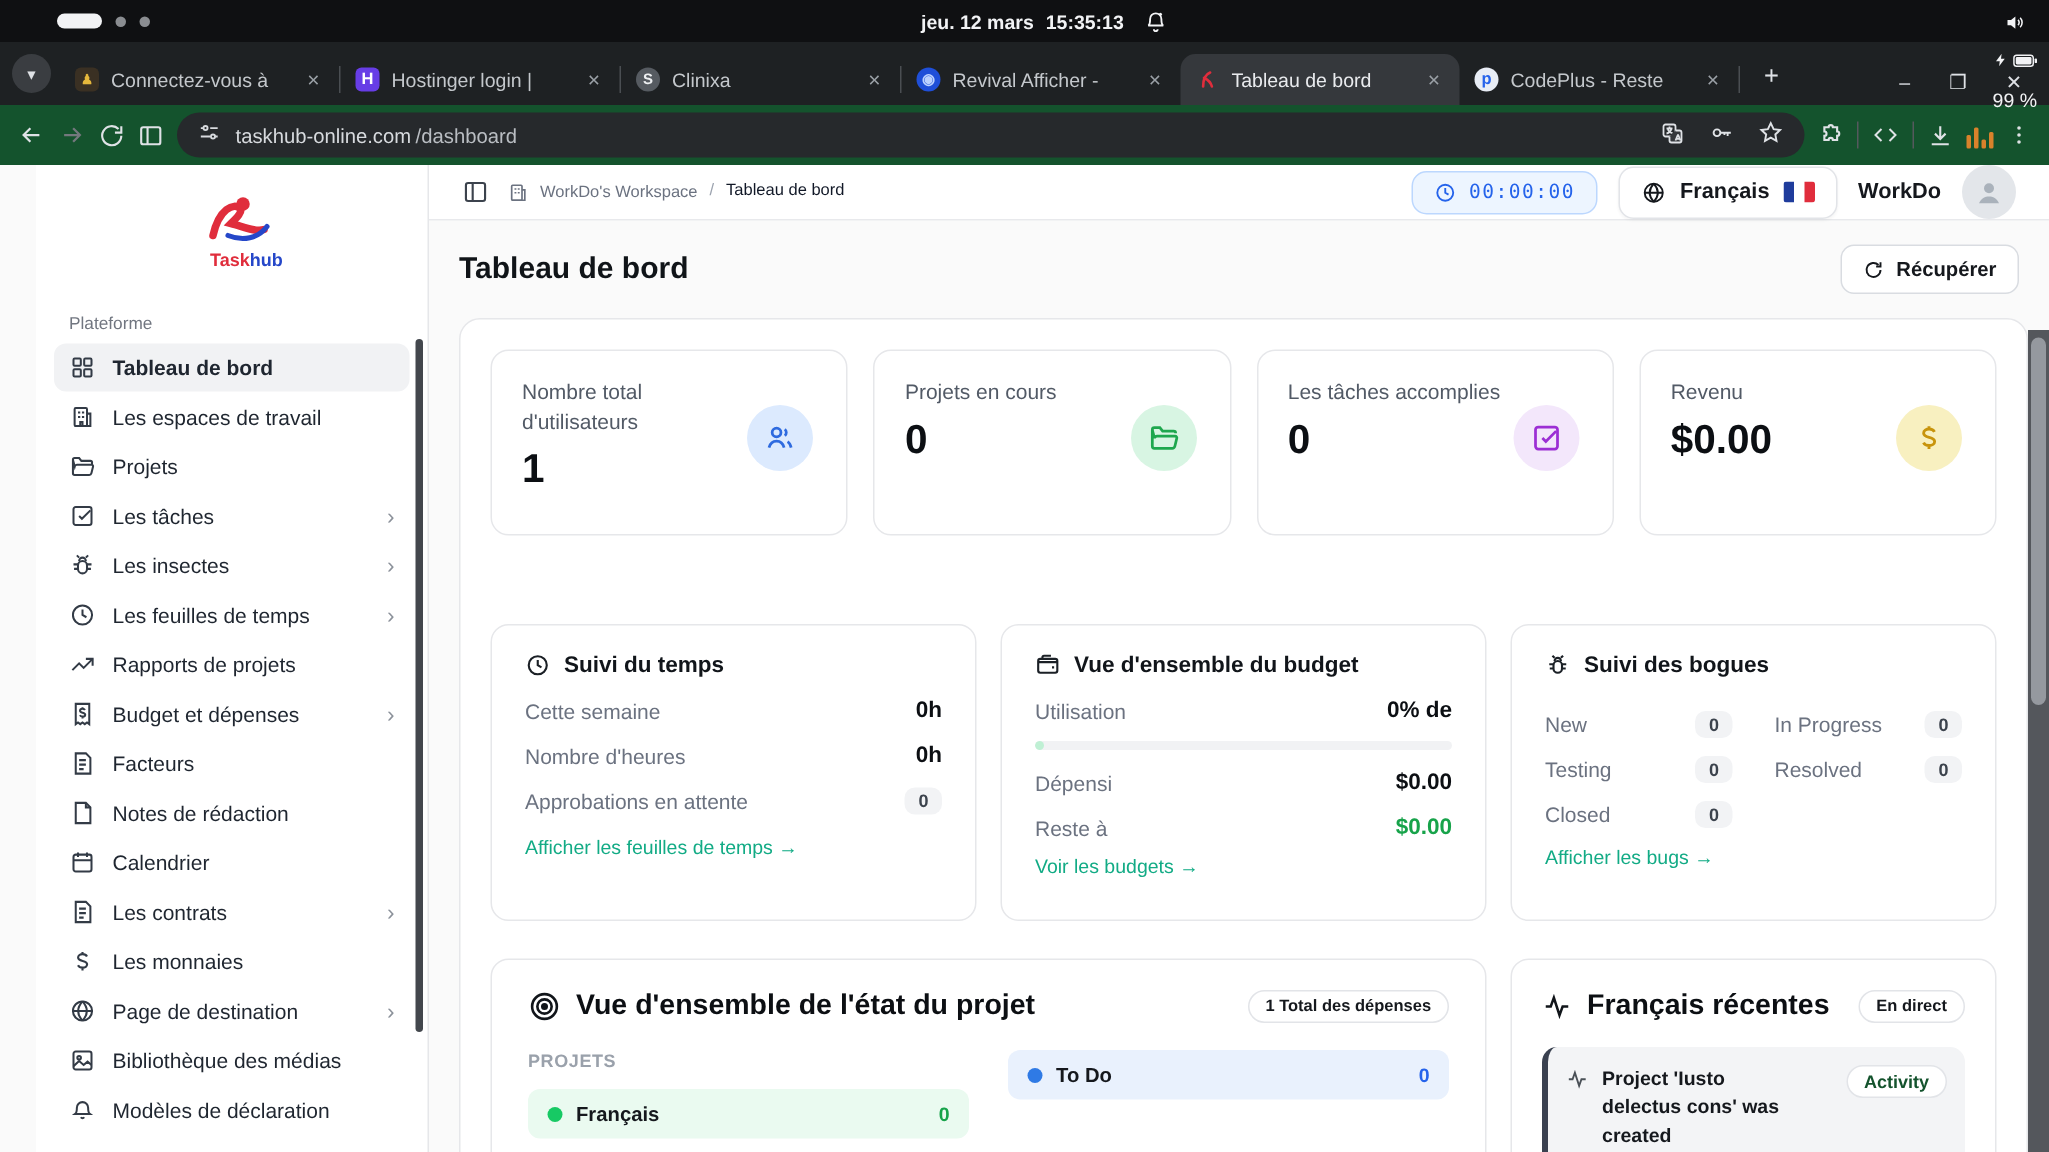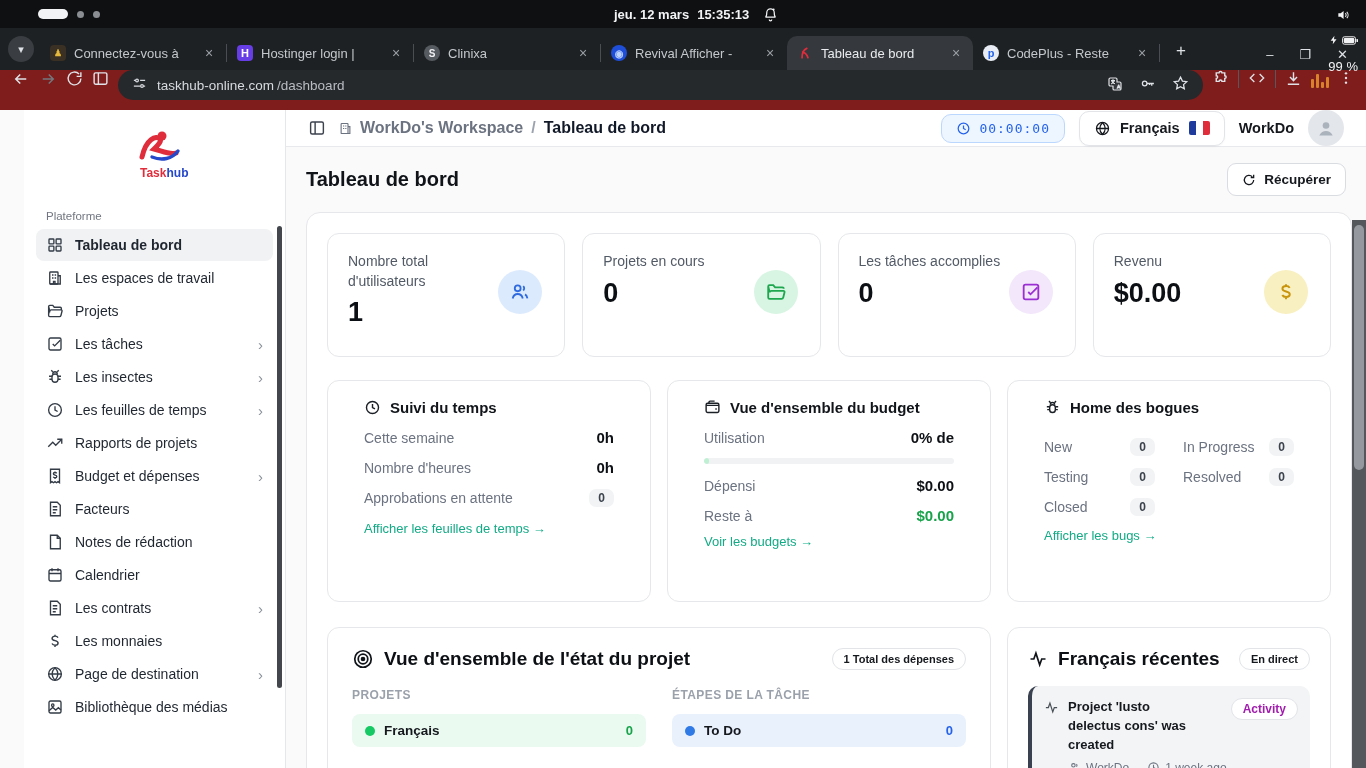--- a/index.html
+++ b/index.html
@@ -35,21 +35,21 @@
   .fav { width:16px; height:16px; border-radius:4px; flex:none; display:flex; align-items:center;
     justify-content:center; font-size:11px; font-weight:700; }
   .f-login { background:#3a3023; color:#e6b83c; font-size:9px; }
   .f-host { background:#673de6; color:#fff; border-radius:4px; font-size:11px; }
   .f-globe { background:#565b61; color:#eef0f2; border-radius:50%; font-size:10px; }
   .f-rev { background:#1f4fd8; color:#bcd2ff; border-radius:50%; font-size:10px; }
   .f-task { color:#e02d3c; font-size:13px; font-weight:800; }
   .f-code { background:#e8edf5; color:#2563eb; border-radius:50%; font-size:11px; }
 
   
-  .toolbar { height:40px; background:#7f1d1d; display:flex; align-items:flex-start; gap:9px; padding:0 12px; }
+  .toolbar { height:40px; background:#14532d; display:flex; align-items:center; gap:9px; padding:0 12px; }
   .nav-ic { color:#dfe2e6; display:flex; align-items:center; }
   .nav-ic.dim { color:#73787d; }
   .urlpill { flex:1; height:30px; background:#26292c; border-radius:15px; display:flex; align-items:center;
     gap:10px; padding:0 14px; color:#d7dade; font-size:13.5px; }
   .urlpill .path { color:#b9bdc2; }
   .pill-right { margin-left:auto; display:flex; align-items:center; gap:16px; color:#dfe2e6; }
   .tooldivider { width:1px; height:18px; background:#55595d; }
   .ext-mela { width:18px; height:18px; display:flex; align-items:flex-end; gap:1.5px; }
   .ext-mela i { display:block; width:3.5px; background:#d9822b; border-radius:1px; }
 
@@ -67,21 +67,21 @@
   .side-item .chev { margin-left:auto; color:#8b919a; font-size:15px; }
   .side-item .chev::before { content:"›"; }
   .side-scroll { position:absolute; right:3px; top:116px; width:5px; height:462px; background:#43474d;
     border-radius:3px; }
 
   
   .main { flex:1; display:flex; flex-direction:column; min-width:0; }
   .mainhead { height:67px; background:#fff; border-bottom:1px solid #e8e9ec; display:flex;
     align-items:center; padding:0 22px; gap:12px; }
   .crumb-ic { color:#3c434d; display:flex; }
-  .crumb { display:flex; align-items:flex-end; gap:8px; font-size:16px;font-weight:bold; }
+  .crumb { display:flex; align-items:flex-start; gap:8px; font-size:11px; }
   .crumb .ws { color:#6b7280; display:flex; align-items:center; gap:7px; }
   .crumb .sep { color:#9ca3af; }
   .crumb .cur { color:#111827; }
   .head-right { margin-left:auto; display:flex; align-items:center; gap:14px; }
   .timerpill { display:flex; align-items:center; gap:8px; background:#edf5ff; border:1px solid #bcd7fe;
     border-radius:10px; padding:6px 14px; color:#2563eb; }
   .timerpill .t { font-family:"DejaVu Sans Mono", monospace; font-size:13px; letter-spacing:1px; }
   .langbtn { display:flex; align-items:center; gap:9px; background:#fff; border:1px solid #e2e4e8;
     border-radius:10px; padding:8px 14px; font-size:14.5px; font-weight:600; color:#15181d;
     box-shadow:0 1px 2px rgba(0,0,0,.04); }
@@ -104,21 +104,21 @@
   .statlabel { font-size:14px; color:#525a66; line-height:1.4; width:150px; }
   .statvalue { font-size:27px; font-weight:800; color:#0c0f13; margin-top:6px; }
   .staticon { position:absolute; right:22px; top:36px; width:44px; height:44px; border-radius:50%;
     display:flex; align-items:center; justify-content:center; }
   .ib { background:#dceafe; color:#2f6bdf; }
   .ig { background:#d8f5e3; color:#1ea74e; }
   .ip { background:#f3e7fb; color:#9c2fd4; }
   .iy { background:#f8f0c0; color:#c8940c; }
 
   .midgrid { display:grid; grid-template-columns:1fr 1fr 1fr; gap:16px; margin-top:23px; }
-  .card { border:1px solid #e6e7ea; border-radius:12px; padding:18px 36px; height:222px; position:relative; }
+  .card { border:1px solid #e6e7ea; border-radius:12px; padding:18px 22px; height:198px; position:relative;margin-top:36px; }
   .cardhead { display:flex; align-items:center; gap:9px; font-size:15px; font-weight:800; color:#11151a;
     margin-bottom:10px; }
   .cardhead .ic { color:#1b2026; }
   .krow { display:flex; align-items:center; justify-content:space-between; margin-top:13px; }
   .klabel { font-size:14px; color:#6b7280; }
   .kval { font-size:15px; font-weight:800; color:#0c0f13; }
   .kval.green { color:#17a34a; }
   .badge { background:#f2f3f5; border-radius:7px; padding:2px 9px; font-size:12px; font-weight:700;
     color:#3c434d; }
   .cardlink { display:inline-block; margin-top:14px; font-size:13px; color:#12ab85; text-decoration:none; }
@@ -140,21 +140,21 @@
   .statusrow .cnt { margin-left:auto; font-weight:700; font-size:13px; }
   .row-green { background:#eafaf0; } .row-green .dot{background:#17c964;} .row-green .cnt{color:#17a34a;}
   .row-blue { background:#e9f1fd; } .row-blue .dot{background:#2f7ae5;} .row-blue .cnt{color:#2563eb;}
   .dot { width:10px; height:10px; border-radius:50%; flex:none; }
 
   .actitem { margin-top:16px; background:#f3f4f6; border-left:4px solid #3a4150; border-radius:10px;
     padding:12px 12px 12px 12px; display:flex; gap:9px; position:relative; }
   .actitem .ic { color:#4a5057; margin-top:2px; flex:none; }
   .acttitle { font-size:13px; font-weight:700; color:#15181d; line-height:1.45; width:130px; }
   .acttag { position:absolute; right:12px; top:12px; background:#fff; border:1px solid #e2e4e8;
-    border-radius:999px; padding:3px 11px; font-size:12px; font-weight:600; color:#a21caf; }
+    border-radius:999px; padding:3px 11px; font-size:12px; font-weight:600; color:#14532d; }
   .actmeta { display:flex; align-items:center; gap:5px; font-size:12px; color:#6b7280; margin-top:6px; }
   .actmeta .mid::before { content:"·"; margin:0 2px; }
 
   
   .winscroll { position:absolute; right:0; top:110px; width:14px; height:658px; background:#54575c; }
   .winscroll i { position:absolute; left:2px; right:2px; top:5px; height:245px; background:#95999f;
     border-radius:6px; }
 
   .ic svg, .crumb-ic svg, .nav-ic svg { display:block; }
 </style>
@@ -502,20 +502,29 @@
     <div class="side-item">
       <span class="ic">
           <svg width="18" height="18" viewBox="0 0 24 24" fill="none" stroke="currentColor" stroke-width="1.8">
             <rect x="4" y="4" width="16" height="16" rx="2"></rect>
             <circle cx="9" cy="9.5" r="1.6"></circle>
             <path d="M4 17l5-4.5 4 3.5 3.5-3 3.5 3"></path>
           </svg>
         </span>
       <span>Bibliothèque des médias</span>
     </div>
+    <div class="side-item">
+      <span class="ic">
+          <svg width="18" height="18" viewBox="0 0 24 24" fill="none" stroke="currentColor" stroke-width="1.8">
+            <path d="M7 10a5 5 0 1 1 10 0c0 4.5 1.5 5.5 1.5 5.5h-13S7 14.5 7 10"></path>
+            <path d="M10.5 18.5a1.8 1.8 0 0 0 3 0"></path>
+          </svg>
+        </span>
+      <span>Modèles de déclaration</span>
+    </div>
 
     <div class="side-scroll"></div>
   </div>
 
   <div class="main">
 
     <div class="mainhead">
       <span class="crumb-ic">
         <svg width="18" height="18" viewBox="0 0 24 24" fill="none" stroke="currentColor" stroke-width="1.9">
             <rect x="3.5" y="4" width="17" height="16" rx="2"></rect>
@@ -683,21 +692,21 @@
         </div>
 
         <div class="card">
           <div class="cardhead">
             <span class="ic">
                 <svg width="17" height="17" viewBox="0 0 24 24" fill="none" stroke="currentColor" stroke-width="2">
                   <rect x="8" y="8" width="8" height="11" rx="4"></rect>
                   <path d="M9 8a3 3 0 0 1 6 0M8 11H4M8 15H4.5M20 11h-4M19.5 15H16M9 5L7 3M15 5l2-2"></path>
                 </svg>
               </span>
-            <span>Home des bogues</span>
+            <span>Suivi des bogues</span>
           </div>
           <div class="buggrid">
             <div class="krow">
                 <span class="klabel">New</span>
                 <span class="badge">0</span>
               </div>
             <div class="krow">
                 <span class="klabel">In Progress</span>
                 <span class="badge">0</span>
               </div>
@@ -735,21 +744,20 @@
           <div class="colgrid">
             <div>
               <div class="collabel">PROJETS</div>
               <div class="statusrow row-green">
                 <span class="dot"></span>
                 <span>Français</span>
                 <span class="cnt">0</span>
               </div>
             </div>
             <div>
-              <div class="collabel">ÉTAPES DE LA TÂCHE</div>
               <div class="statusrow row-blue">
                 <span class="dot"></span>
                 <span>To Do</span>
                 <span class="cnt">0</span>
               </div>
             </div>
           </div>
         </div>
 
         <div class="bigcard" style="padding:20px 20px;">

